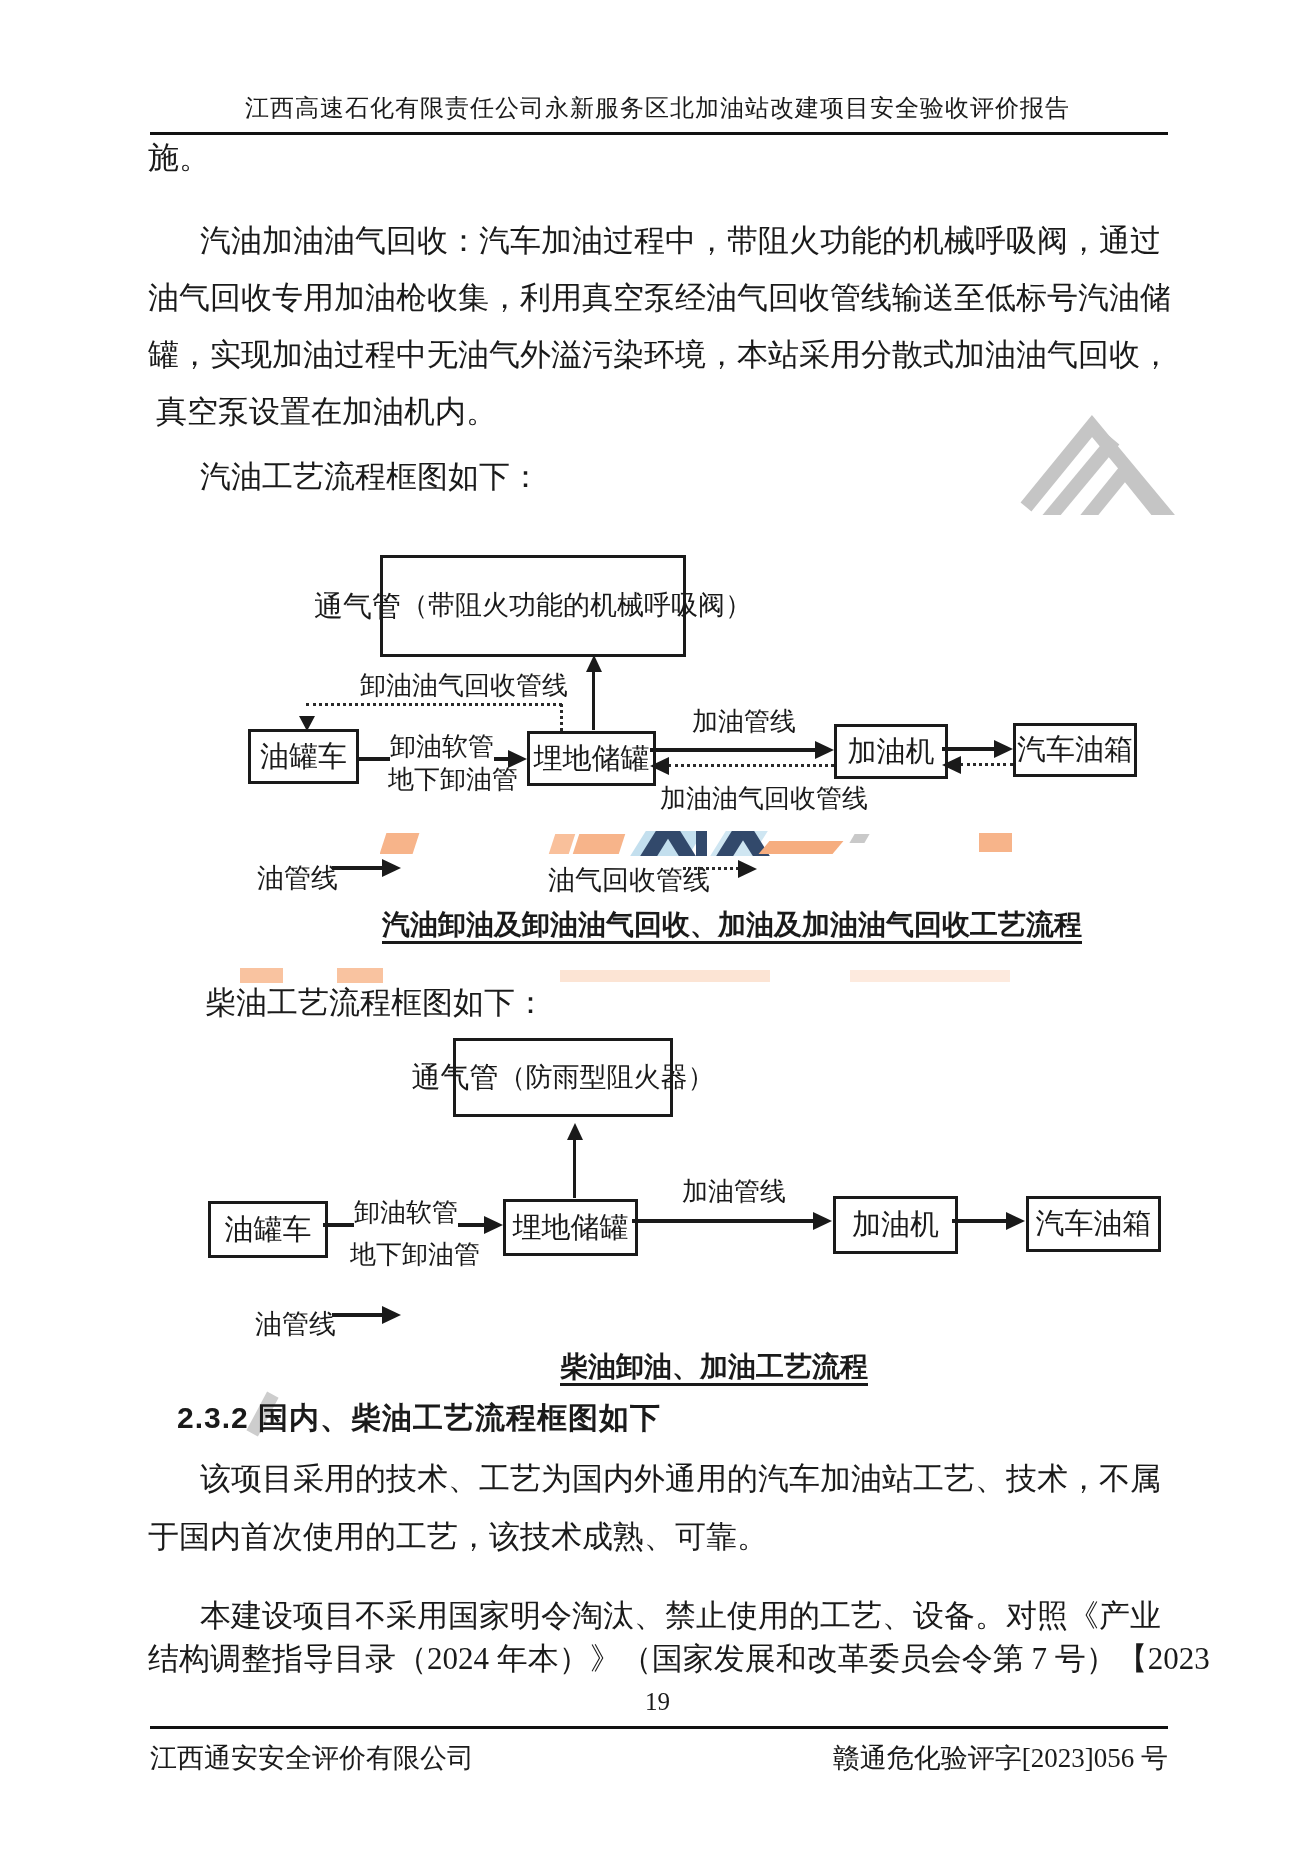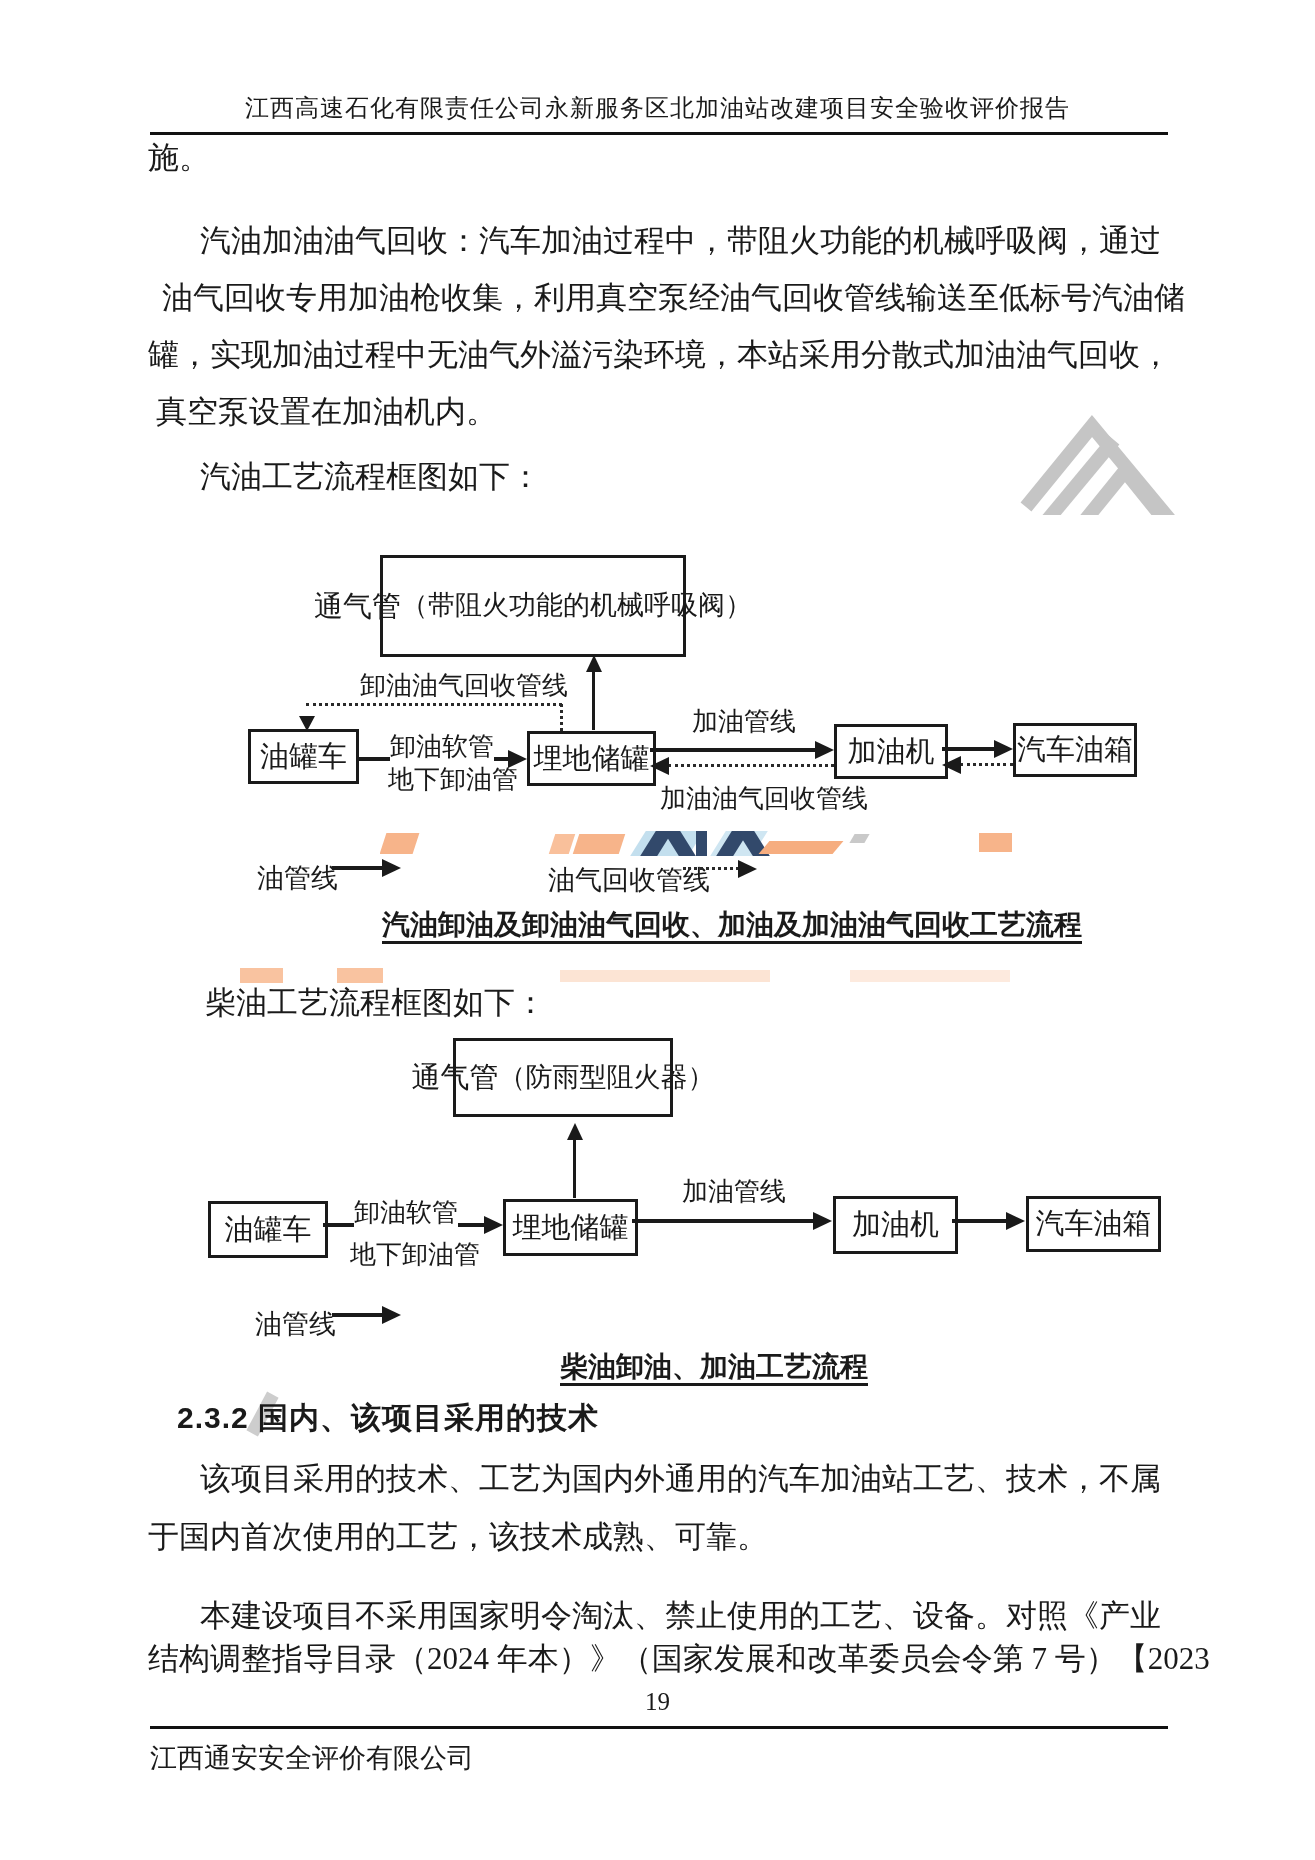--- a/index.html
+++ b/index.html
@@ -50,21 +50,21 @@
   .gray-slash{position:absolute;width:13px;height:44px;background:#cdcdcd;transform:rotate(28deg);}
 </style>
 </head>
 <body>
 
 <div class="header-title">江西高速石化有限责任公司永新服务区北加油站改建项目安全验收评价报告</div>
 <div class="rule" style="left:150px;top:132px;width:1018px;"></div>
 
 <div class="abs btxt" style="left:148px;top:139px;">施。</div>
 <div class="abs btxt" style="left:200px;top:222px;">汽油加油油气回收：汽车加油过程中，带阻火功能的机械呼吸阀，通过</div>
-<div class="abs btxt" style="left:148px;top:279px;margin-left:14px;">油气回收专用加油枪收集，利用真空泵经油气回收管线输送至低标号汽油储</div>
+<div class="abs btxt" style="left:148px;top:279px;">油气回收专用加油枪收集，利用真空泵经油气回收管线输送至低标号汽油储</div>
 <div class="abs btxt" style="left:148px;top:336px;">罐，实现加油过程中无油气外溢污染环境，本站采用分散式加油油气回收，</div>
 <div class="abs btxt" style="left:156px;top:393px;">真空泵设置在加油机内。</div>
 <div class="abs btxt" style="left:200px;top:458px;">汽油工艺流程框图如下：</div>
 
 <div class="abs" style="left:1018px;top:413px;width:168px;height:102px;overflow:hidden;">
   <svg width="168" height="102" viewBox="0 0 168 102">
     <path d="M8,94 L74,13 L152,107" fill="none" stroke="#c5c5c5" stroke-width="14"></path>
     <path d="M22,116 L96,27" fill="none" stroke="#c5c5c5" stroke-width="14"></path>
     <path d="M60,116 L107,58 L152,114" fill="none" stroke="#c5c5c5" stroke-width="14"></path>
   </svg>
@@ -181,23 +181,24 @@
 <div class="ah-r" style="left:1006px;top:1212px;"></div>
 
 <div class="abs small-label" style="left:255px;top:1306px;font-size:27px;">油管线</div>
 <div class="hline" style="left:332px;top:1313px;width:51px;"></div>
 <div class="ah-r" style="left:382px;top:1306px;"></div>
 
 <div class="abs caption" style="left:560px;top:1348px;">柴油卸油、加油工艺流程</div>
 
 <div class="gray-slash" style="left:256px;top:1392px;"></div>
 
-<div class="section-heading">2.3.2 国内、该项目采用的技术</div>
+<div class="section-heading">2.3.2 国内、柴油工艺流程框图如下</div>
 <div class="abs btxt" style="left:200px;top:1460px;">该项目采用的技术、工艺为国内外通用的汽车加油站工艺、技术，不属</div>
 <div class="abs btxt" style="left:148px;top:1518px;">于国内首次使用的工艺，该技术成熟、可靠。</div>
 <div class="abs btxt" style="left:200px;top:1580px;margin-top:17px;">本建设项目不采用国家明令淘汰、禁止使用的工艺、设备。对照《产业</div>
 <div class="abs btxt" style="left:148px;top:1640px;">结构调整指导目录（2024 年本）》（国家发展和改革委员会令第 7 号）【2023</div>
 
 <div class="pagenum">19</div>
 <div class="rule" style="left:150px;top:1726px;width:1018px;"></div>
 <div class="footer-row">
   <span>江西通安安全评价有限公司</span>
+  <span>赣通危化验评字[2023]056 号</span>
 </div>
 
 </body></html>

